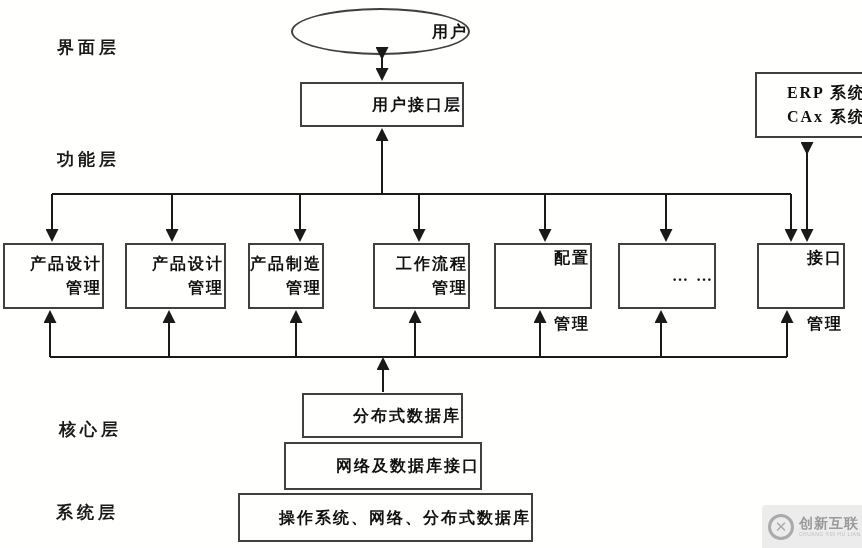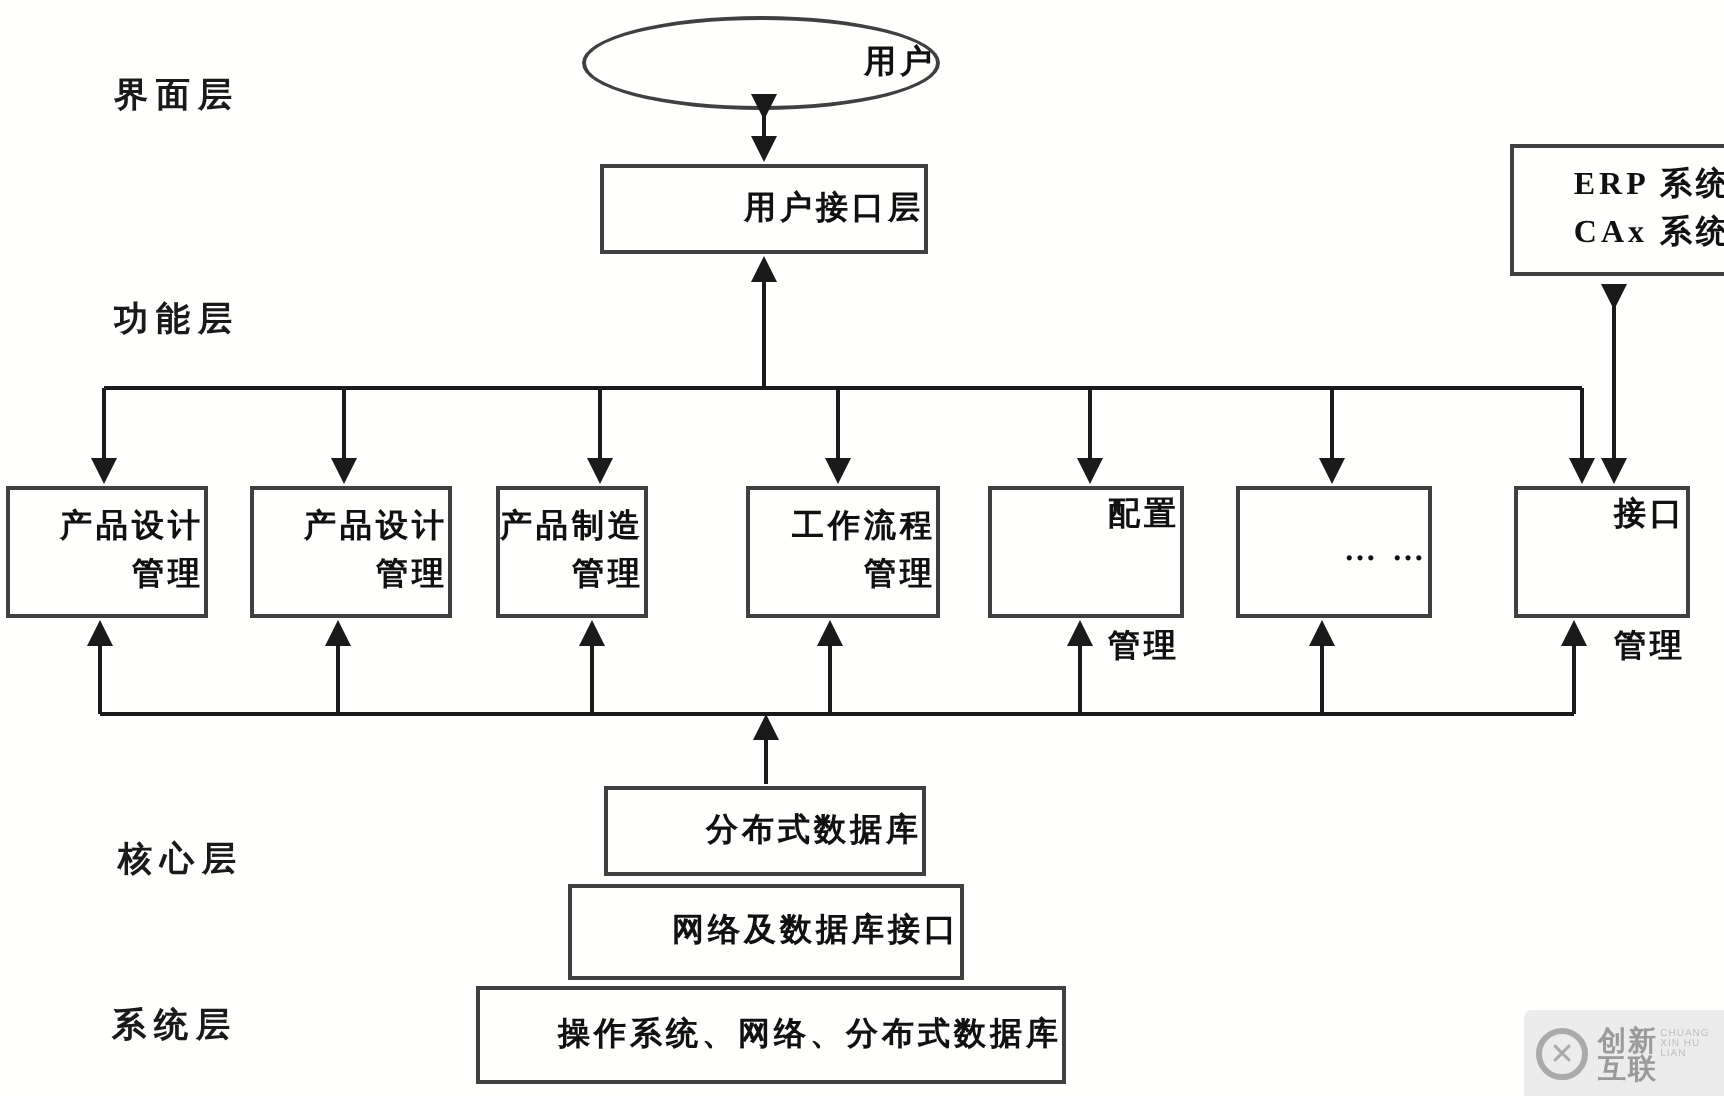--- a/index.html
+++ b/index.html
@@ -22,21 +22,21 @@
     position:absolute;left:762px;top:505px;width:100px;height:43px;background:#ececec;
     border-radius:4px 0 0 0;display:flex;align-items:center;justify-content:flex-start;
     padding-left:6px;box-sizing:border-box;gap:5px;
     font-family:"Liberation Sans","DejaVu Sans",sans-serif;
   }
   .wm-logo{
     width:26px;height:26px;border-radius:50%;border:3px solid #aaaaaa;color:#aaaaaa;
     display:flex;align-items:center;justify-content:center;font-weight:bold;font-size:15px;
     box-sizing:border-box;flex:0 0 auto;background:transparent;
   }
-  .wm-text{display:flex;flex-direction:row;align-items:flex-start;line-height:1;}
+  .wm-text{display:flex;flex-direction:column;align-items:flex-start;line-height:1;}
   .wm-name{font-size:14px;font-weight:bold;color:#9a9a9a;letter-spacing:1px;}
   .wm-sub{font-size:5px;color:#bdbdbd;letter-spacing:.5px;margin-top:2px;}
 </style>
 </head>
 <body>
 
 <div id="stage">
 
   <div class="layer-label" style="left:57px;top:36px;">界面层</div>
   <div class="layer-label" style="left:57px;top:148px;">功能层</div>

